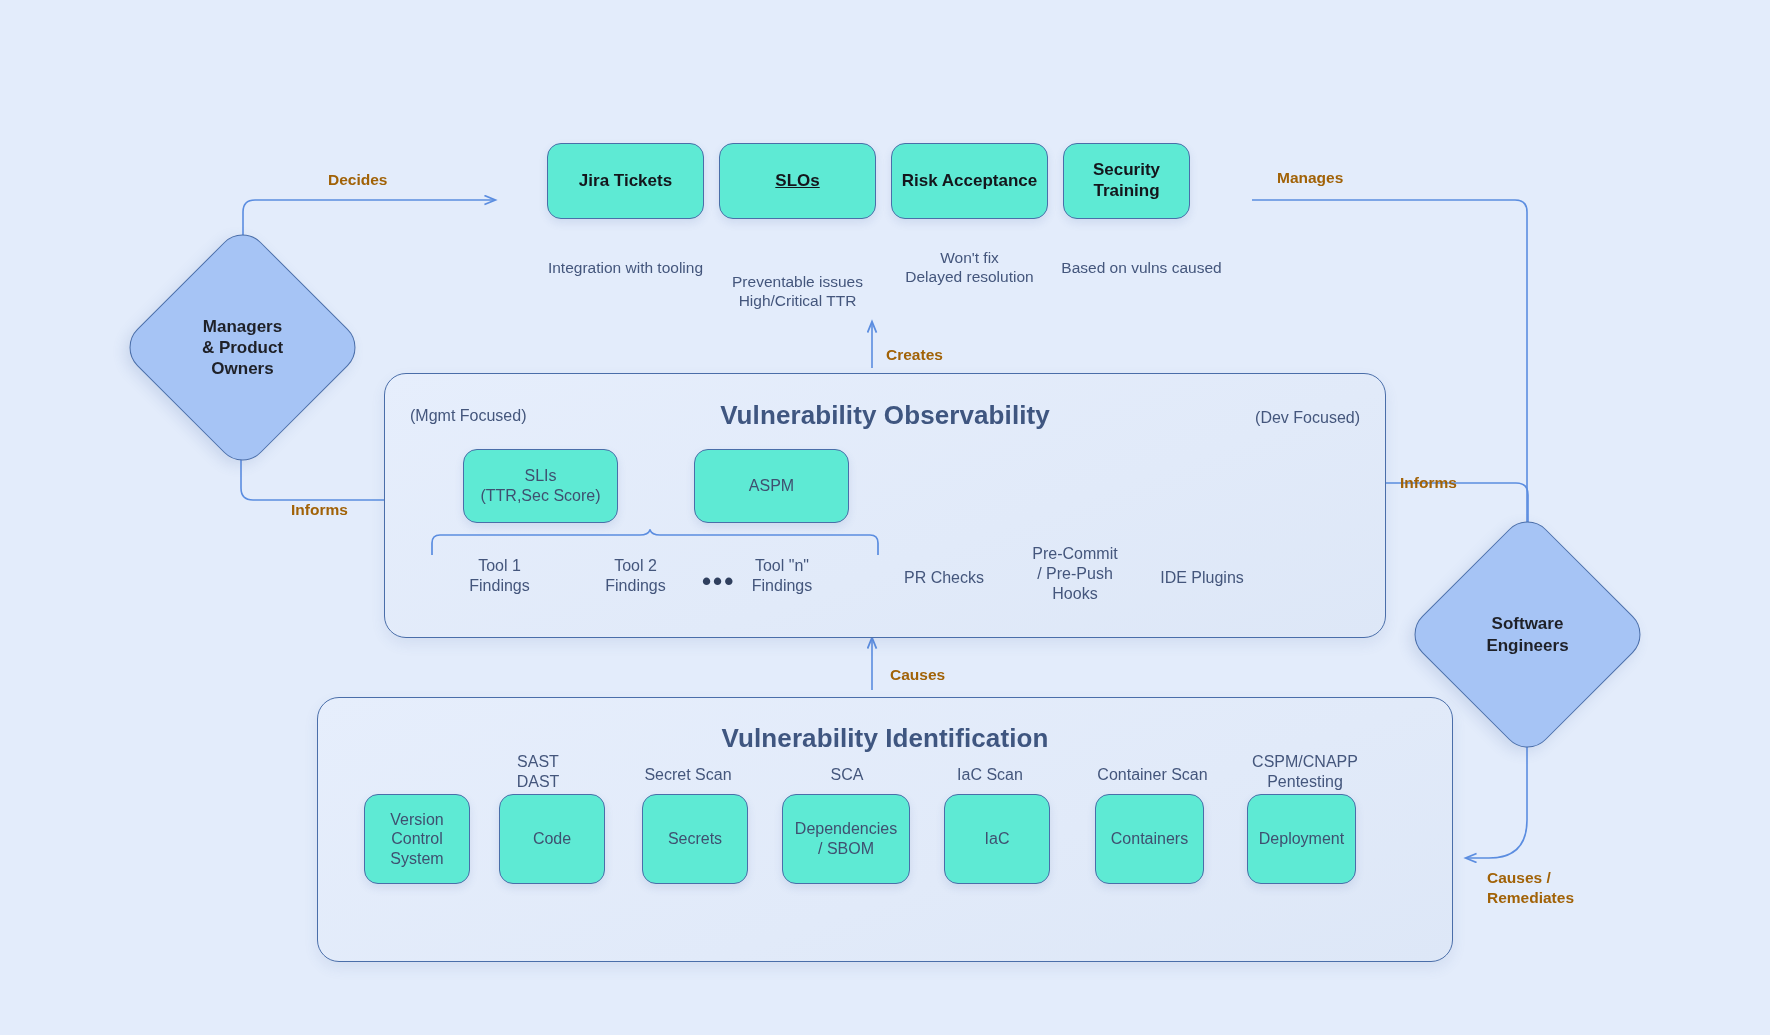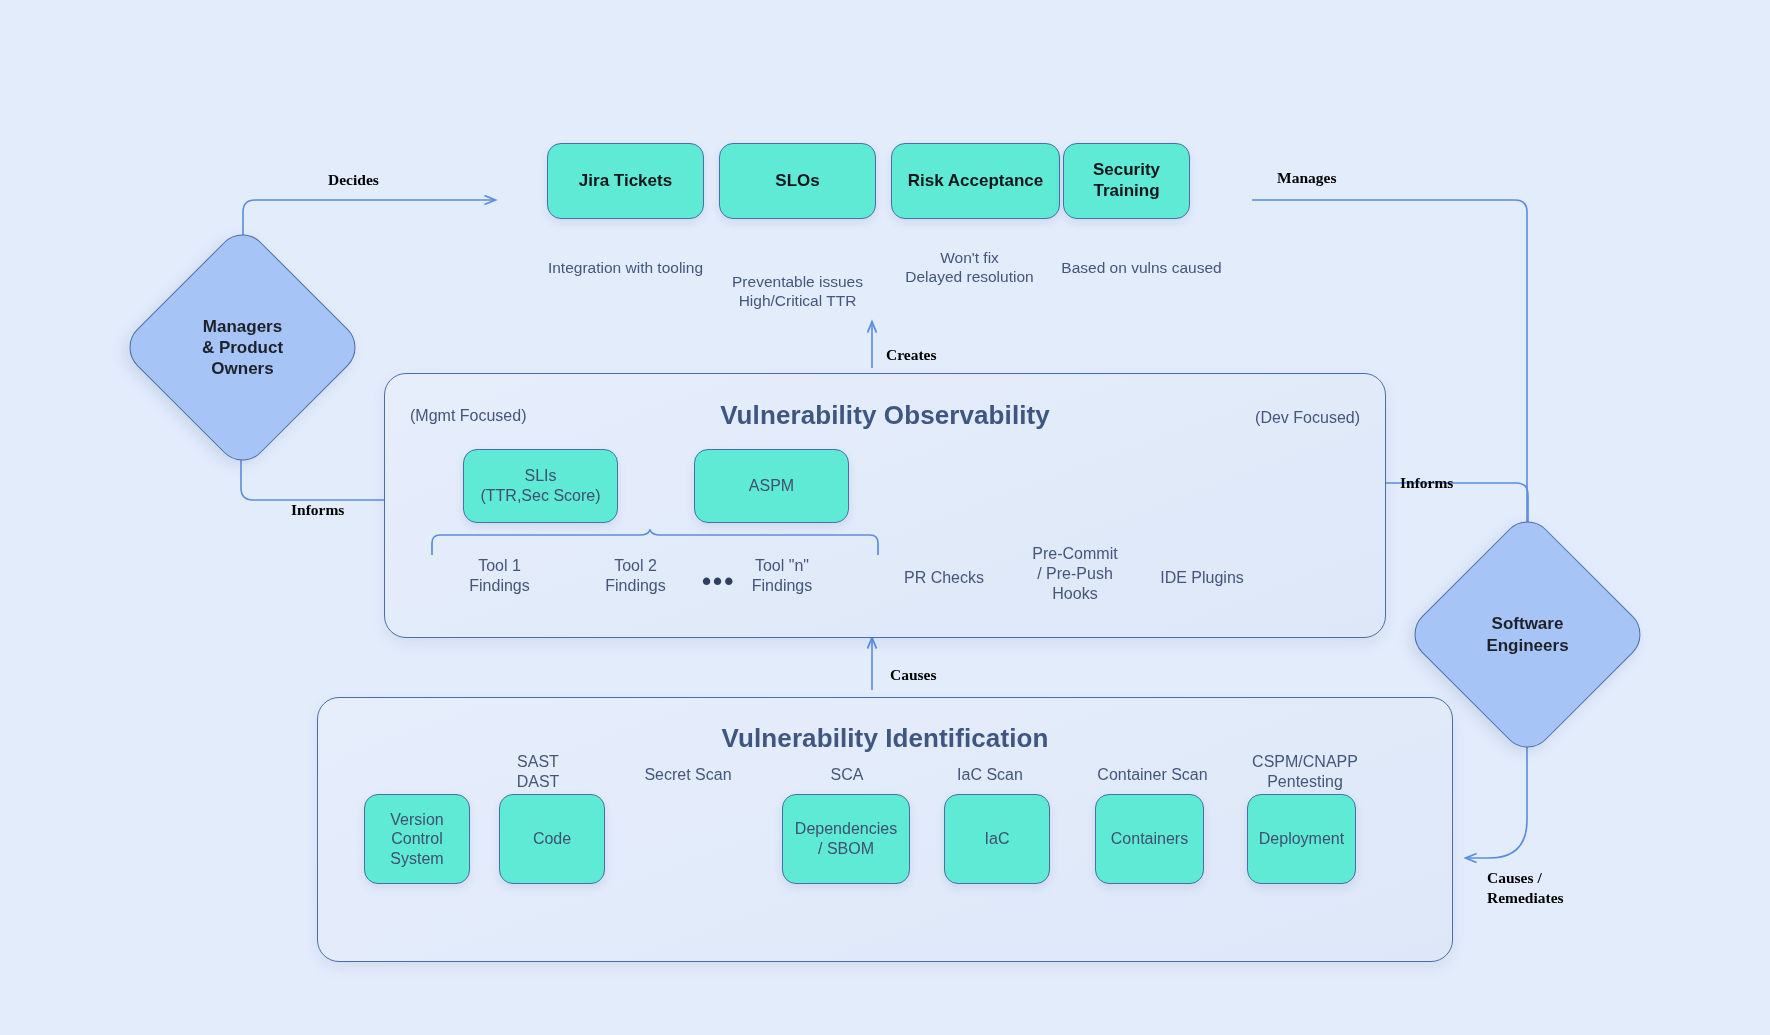--- a/index.html
+++ b/index.html
@@ -51,22 +51,22 @@
   }
   .sublabel{
     position:absolute;text-align:center;
     color:#44567c;font-size:16px;line-height:1.25;
   }
   .side-note{
     position:absolute;color:#44567c;font-size:16px;
   }
   .edge-label{
     position:absolute;
-    font-weight:bold;font-size:15.5px;color:#000000;
-    white-space:pre-line;line-height:1.3;font-family:Liberation Serif, serif;
+    font-weight:bold;font-size:15.5px;color:#a16207;
+    white-space:pre-line;line-height:1.3;
   }
   
   .diamond{
     position:absolute;
     display:flex;align-items:center;justify-content:center;
   }
   .diamond .dshape{
     position:absolute;inset:0;
     background:#a6c4f5;
     border:1.4px solid #4a6ea9;
@@ -132,24 +132,24 @@
   <div class="diamond" style="left:1440px;top:547px;width:175px;height:175px;">
     <div class="dshape"></div>
     <div class="dtext">Software
 Engineers</div>
   </div>
 
 
   <div class="chip bold" style="left:547px;top:143px;width:157px;height:76px;">
     <span>Jira Tickets</span>
   </div>
-  <div class="chip bold" style="left:719px;top:143px;width:157px;height:76px;">
+  <div class="chip bold" style="left:719px;top:143px;width:157px;height:76px;text-decoration:underline;">
     <span>SLOs</span>
   </div>
-  <div class="chip bold" style="left:891px;top:143px;width:169px;height:76px;">
+  <div class="chip bold" style="left:891px;top:143px;width:157px;height:76px;">
     <span>Risk Acceptance</span>
   </div>
   <div class="chip bold" style="left:1063px;top:143px;width:127px;height:76px;">
     <span>Security Training</span>
   </div>
 
   <div class="cap" style="left:517px;top:258px;width:217px;white-space:pre-line;">Integration with tooling</div>
   <div class="cap" style="left:697px;top:248px;width:201px;white-space:pre-line;margin-top:24px;">Preventable issues
 High/Critical TTR</div>
   <div class="cap" style="left:872px;top:248px;width:195px;white-space:pre-line;">Won't fix
@@ -201,20 +201,23 @@
 Pentesting</div>
 
   <div class="chip plain" style="left:364px;top:794px;width:106px;height:90px;white-space:pre-line;">
     <span>Version
 Control
 System</span>
   </div>
   <div class="chip plain" style="left:499px;top:794px;width:106px;height:90px;white-space:pre-line;">
     <span>Code</span>
   </div>
+  <div class="chip plain" style="left:642px;top:794px;width:106px;height:90px;white-space:pre-line;">
+    <span>Secrets</span>
+  </div>
   <div class="chip plain" style="left:782px;top:794px;width:128px;height:90px;white-space:pre-line;">
     <span>Dependencies
 / SBOM</span>
   </div>
   <div class="chip plain" style="left:944px;top:794px;width:106px;height:90px;white-space:pre-line;">
     <span>IaC</span>
   </div>
   <div class="chip plain" style="left:1095px;top:794px;width:109px;height:90px;white-space:pre-line;">
     <span>Containers</span>
   </div>

